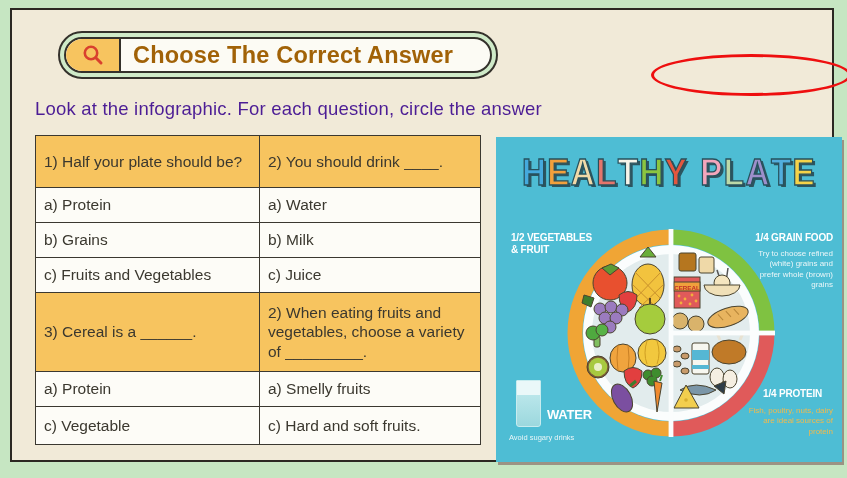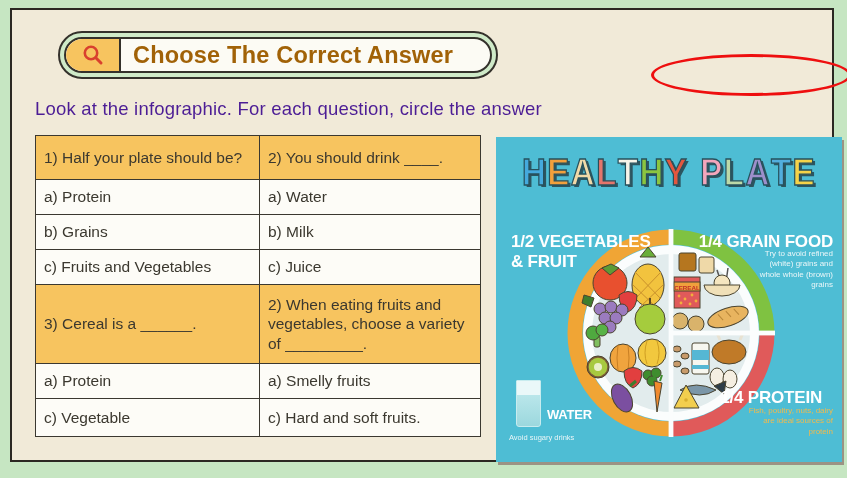--- a/index.html
+++ b/index.html
@@ -45,38 +45,38 @@
   table.quiz{
     position:absolute;left:23px;top:125px;width:445px;
     border-collapse:collapse;table-layout:fixed;
   }
   table.quiz td{
     border:1.5px solid #3b3830;font-size:15.5px;color:#3b382f;
     padding:4px 8px;vertical-align:middle;line-height:1.25;
     background:#fdfcf7;
   }
   table.quiz td.q{background:#f7c45f;}
-  tr.h1{height:44px}tr.opt{height:35px}tr.h2{height:79px}tr.last{height:38px}
+  tr.h1{height:52px}tr.opt{height:35px}tr.h2{height:79px}tr.last{height:38px}
   
   .info{
     position:absolute;left:484px;top:127px;width:346px;height:325px;
     background:#4ebdd4;box-shadow:2px 3px 0 #9b9384;overflow:hidden;
   }
   .info-title{
     position:absolute;left:0;right:0;top:14px;text-align:center;
     font-size:33px;font-weight:bold;letter-spacing:1.5px;
     transform:scaleY(1.12);transform-origin:top center;
     -webkit-text-stroke:1.2px #27515c;
     text-shadow:2.5px 2.5px 0 #2c5560;
     white-space:nowrap;
   }
   .info-title span{display:inline-block;}
   .info-title span.sp{width:12px;}
   .ig-head{
-    position:absolute;color:#fff;font-weight:bold;font-size:17px;
+    position:absolute;color:#fff;font-weight:bold;font-size:10px;
     line-height:1.15;letter-spacing:-.2px;white-space:pre-line;
   }
   .ig-sub{
     position:absolute;font-size:8px;line-height:1.3;letter-spacing:0;
   }
   .veg-head{left:15px;top:95px;}
   .veg-sub{left:15px;top:127px;width:82px;color:#f2b94c;}
   .grain-head{right:9px;top:95px;text-align:right;}
   .grain-sub{right:9px;top:112px;width:84px;color:#eaf6f8;text-align:right;}
   .prot-head{right:20px;top:251px;}
@@ -264,21 +264,21 @@
       <rect x="172.6" y="92" width="4.8" height="208" fill="#fbfdfd"></rect>
       <rect x="175" y="193.6" width="104" height="4.8" fill="#fbfdfd"></rect>
     </svg>
 
     <div class="info-title"><span style="color: rgb(69, 170, 221);">H</span><span style="color: rgb(242, 160, 60);">E</span><span style="color: rgb(240, 217, 168);">A</span><span style="color: rgb(228, 117, 107);">L</span><span style="color: rgb(247, 244, 233);">T</span><span style="color: rgb(139, 197, 65);">H</span><span style="color: rgb(226, 87, 63);">Y</span><span class="sp"></span><span style="color: rgb(242, 166, 188);">P</span><span style="color: rgb(188, 217, 168);">L</span><span style="color: rgb(157, 143, 203);">A</span><span style="color: rgb(82, 174, 221);">T</span><span style="color: rgb(245, 211, 73);">E</span></div>
 
     <div class="ig-head veg-head">1/2 VEGETABLES
 &amp; FRUIT</div>
 
     <div class="ig-head grain-head">1/4 GRAIN FOOD</div>
-    <div class="ig-sub grain-sub">Try to avoid refined (white) grains and whole whole (brown) grains</div>
+    <div class="ig-sub grain-sub">Try to choose refined (white) grains and prefer whole (brown) grains</div>
 
     <div class="ig-head prot-head">1/4 PROTEIN</div>
     <div class="ig-sub prot-sub">Fish, poultry, nuts, dairy are ideal sources of protein</div>
 
     <div class="glass"></div>
     <div class="ig-head water-head">WATER</div>
     <div class="ig-sub water-sub">Avoid sugary drinks</div>
   </div>
 
 </div>

